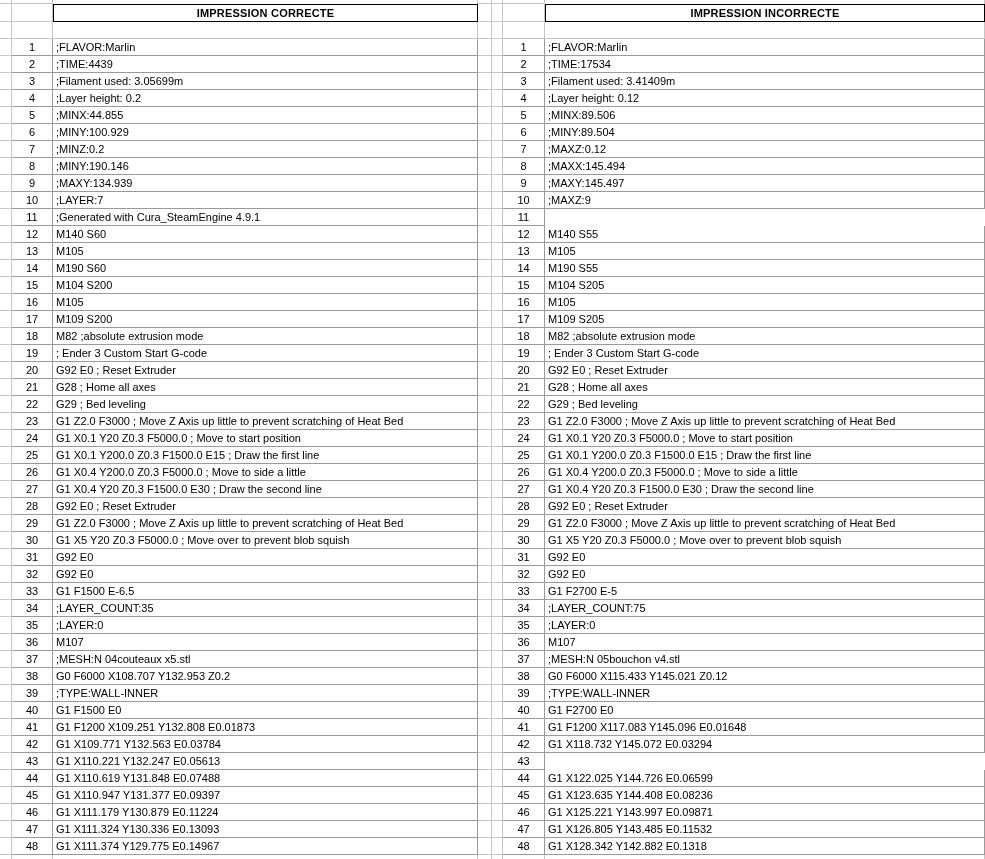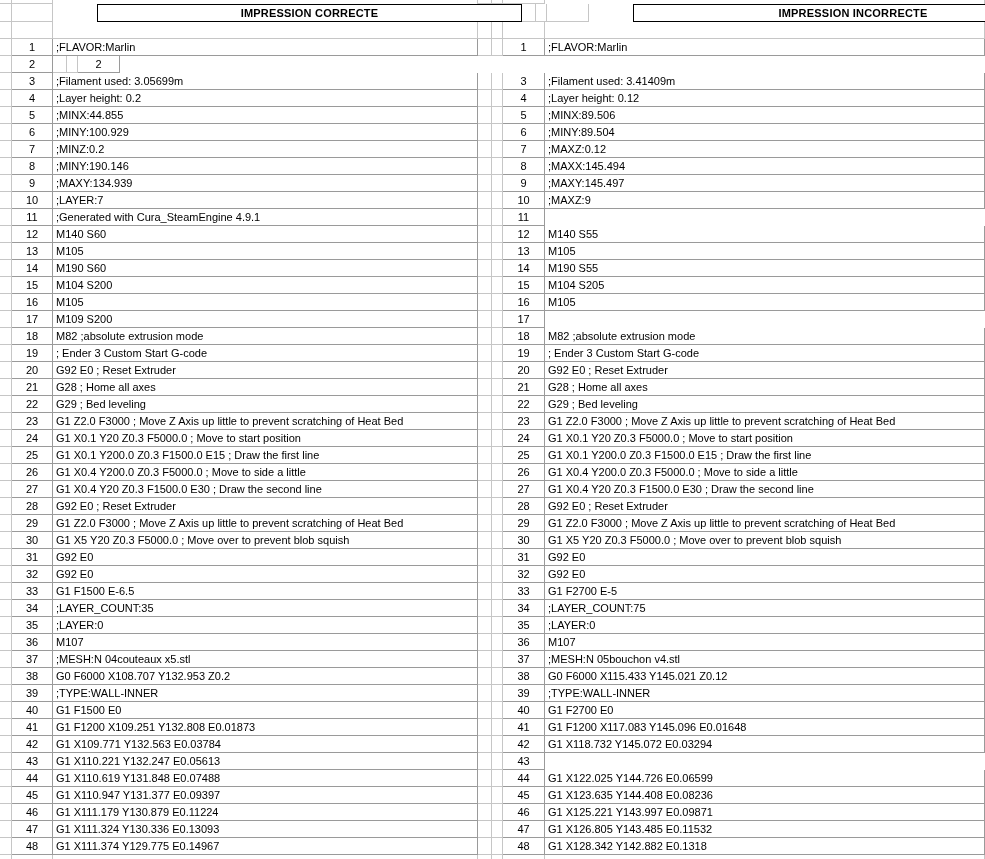--- a/index.html
+++ b/index.html
@@ -55,21 +55,20 @@
   .row.sliver .c0, .row.sliver .c1, .row.sliver .c3,
   .row.sliver .c4, .row.sliver .c5 { border-bottom: 1px solid var(--gridline); }
 
   .row.header-row { height: 18px; }
   .header-cell {
     border: 1px solid var(--headerborder) !important;
     font-weight: bold;
     text-align: center;
     line-height: 16px;
     letter-spacing: 0.2px;
-    margin-left: 44px;
   }
 
   .row.bottom-sliver { height: 4px; }
   .row.bottom-sliver > div { border-bottom: none; }
 </style>
 </head>
 <body>
 
 <div class="sheet">
 
@@ -110,23 +109,25 @@
     <div class="c2">;FLAVOR:Marlin</div>
     <div class="c3"></div>
     <div class="c4"></div>
     <div class="c5">1</div>
     <div class="c6">;FLAVOR:Marlin</div>
   </div>
 
   <div class="row data">
     <div class="c0"></div>
     <div class="c1">2</div>
+    <div class="c2">;TIME:4439</div>
     <div class="c3"></div>
     <div class="c4"></div>
     <div class="c5">2</div>
+    <div class="c6">;TIME:17534</div>
   </div>
 
   <div class="row data">
     <div class="c0"></div>
     <div class="c1">3</div>
     <div class="c2">;Filament used: 3.05699m</div>
     <div class="c3"></div>
     <div class="c4"></div>
     <div class="c5">3</div>
     <div class="c6">;Filament used: 3.41409m</div>
@@ -261,20 +262,21 @@
     <div class="c6">M105</div>
   </div>
 
   <div class="row data">
     <div class="c0"></div>
     <div class="c1">17</div>
     <div class="c2">M109 S200</div>
     <div class="c3"></div>
     <div class="c4"></div>
     <div class="c5">17</div>
+    <div class="c6">M109 S205</div>
   </div>
 
   <div class="row data">
     <div class="c0"></div>
     <div class="c1">18</div>
     <div class="c2">M82 ;absolute extrusion mode</div>
     <div class="c3"></div>
     <div class="c4"></div>
     <div class="c5">18</div>
     <div class="c6">M82 ;absolute extrusion mode</div>

